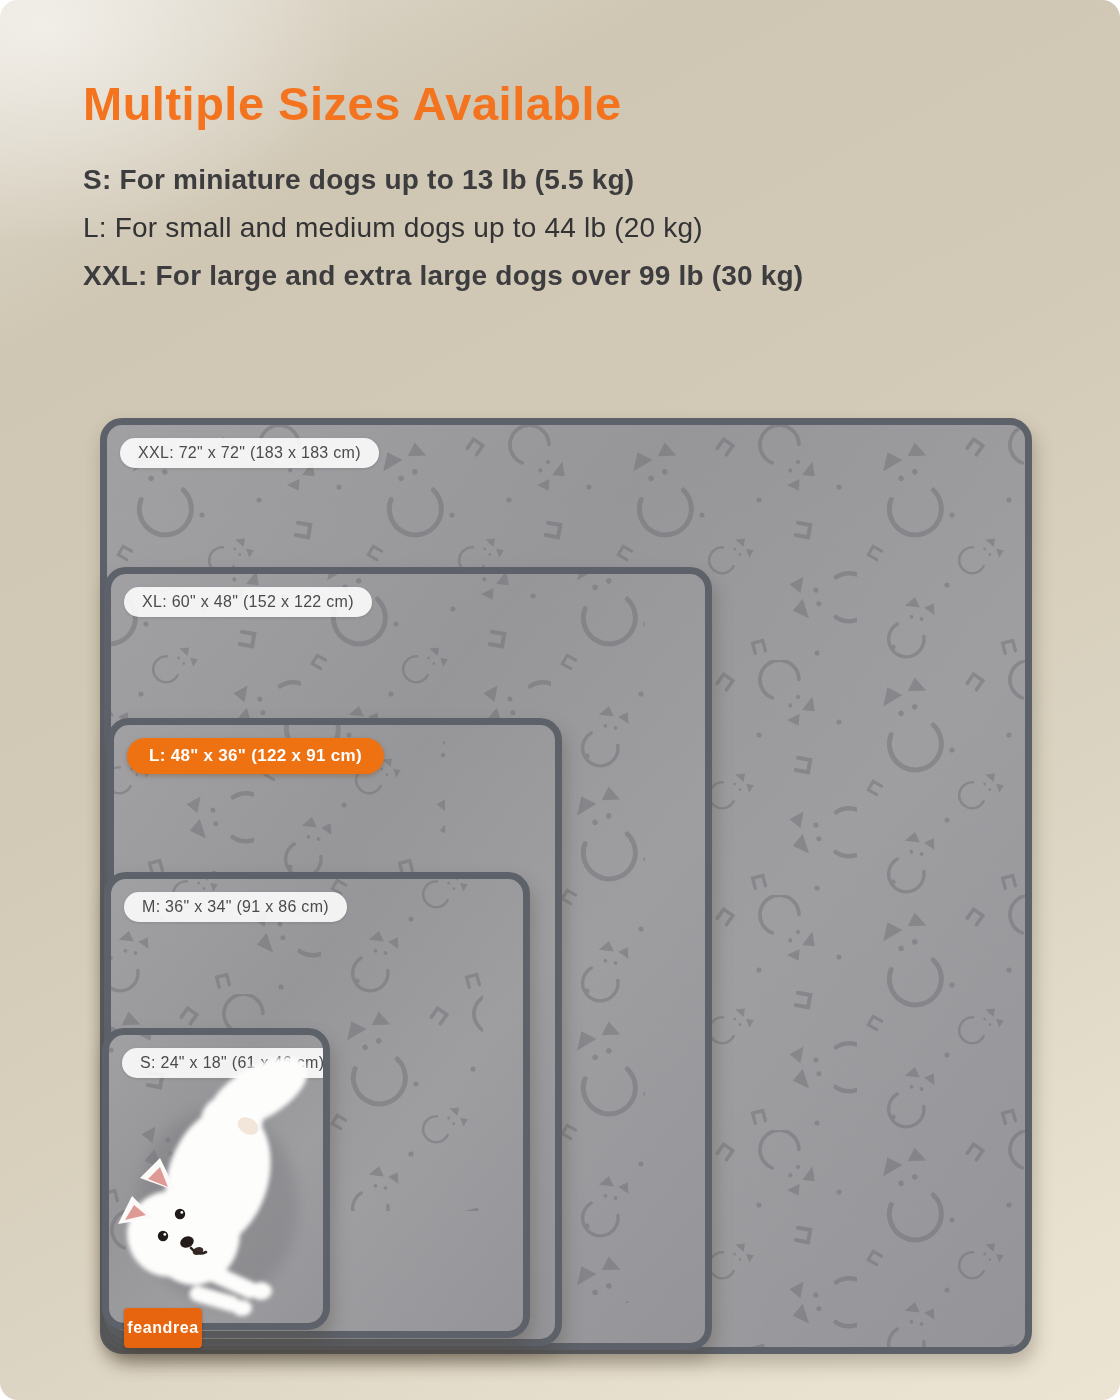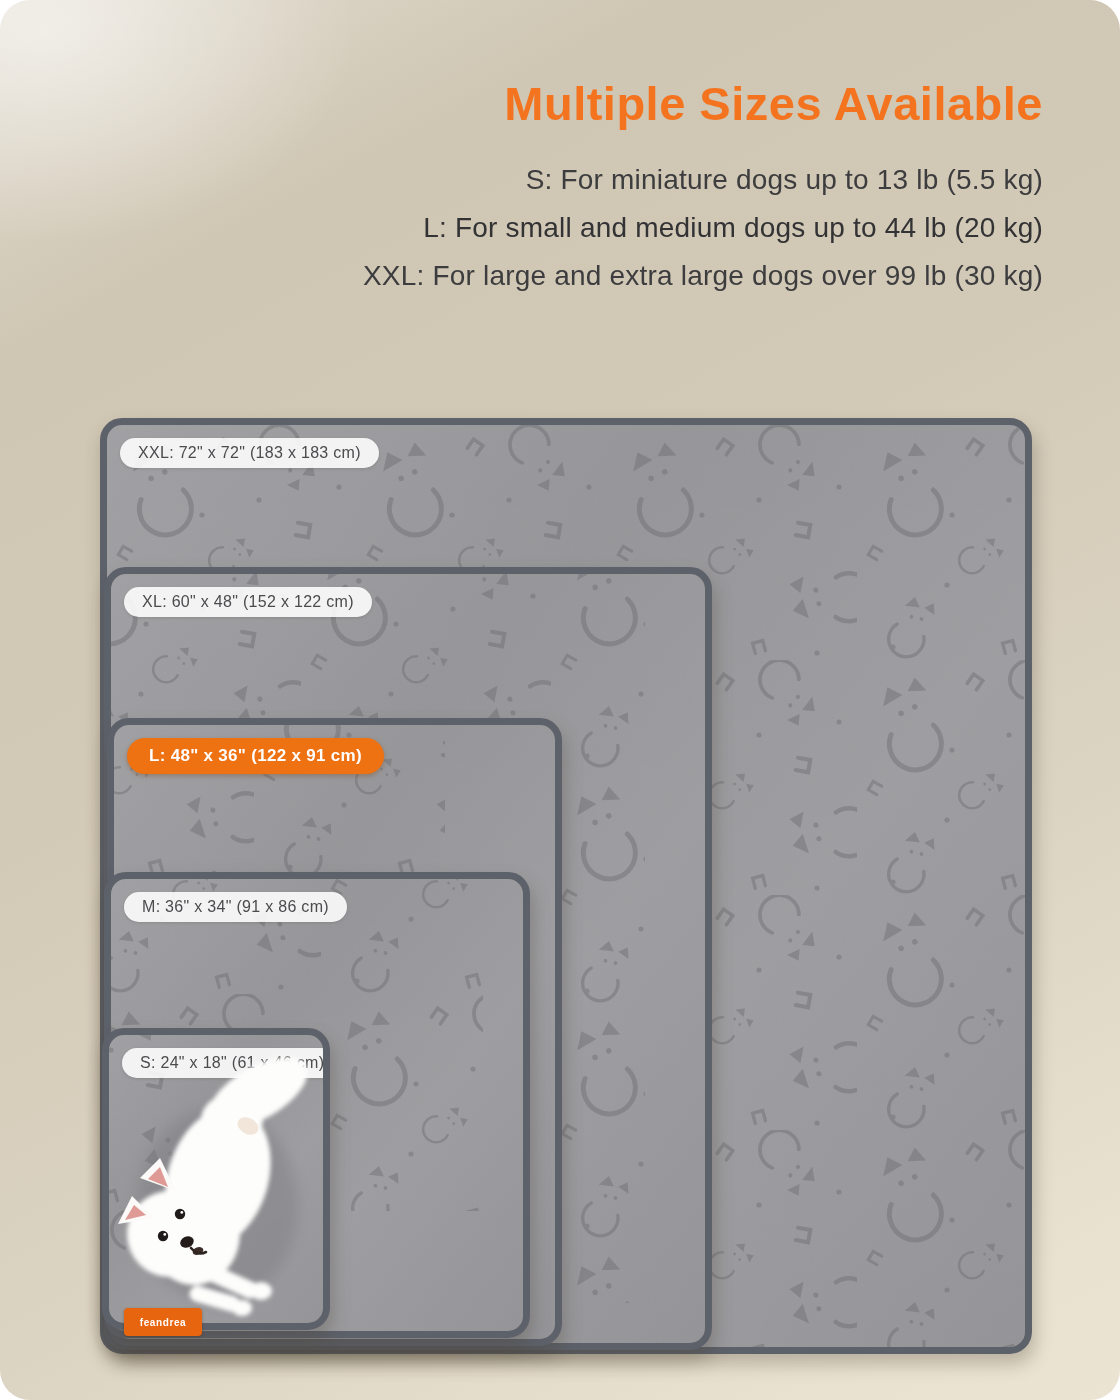--- a/index.html
+++ b/index.html
@@ -1,34 +1,33 @@
 <!DOCTYPE html>
 <html><head>
 <meta charset="utf-8">
 <style>
   html,body{margin:0;padding:0;background:#ffffff;}
   body{
     width:1120px;height:1400px;position:relative;overflow:hidden;
     font-family:"Liberation Sans","DejaVu Sans",sans-serif;
   }
   .card{
-    position:absolute;inset:0;border-radius:30px;
+    position:absolute;inset:0;border-radius:18px;
     background:
       radial-gradient(520px 360px at 4% 2%, rgba(255,255,255,.55), rgba(255,255,255,0) 60%),
       linear-gradient(152deg,#e3ddd1 0%,#cfc6b3 18%,#d2c9b6 42%,#dcd4c2 68%,#eae2d1 92%,#ece4d3 100%);
-    text-align: right;
   }
   .header{position:absolute;left:83px;top:78px;width:960px;}
   .title{
     margin:0 0 26px 0;font-size:47px;font-weight:700;letter-spacing:.5px;
     color:#f4731e;line-height:1.1;
   }
   .size-line{
     margin:0;height:48px;line-height:48px;font-size:28px;color:#3d3d3f;
-    font-weight:400;letter-spacing:.2px;white-space:nowrap;
+    font-weight:700;letter-spacing:.2px;white-space:nowrap;
   }
   .size-line.bold{font-weight:400;color:#333335;}
   .pad-stack{position:absolute;inset:0;}
   .pad{
     position:absolute;box-sizing:border-box;
     border:7px solid #5d616a;border-radius:22px;
     background:linear-gradient(128deg,#a3a3a6 0%,#98989b 35%,#a0a0a3 65%,#96969a 100%);
     box-shadow:3px 10px 18px rgba(74,64,46,.30);
     overflow:hidden;
   }
@@ -40,23 +39,23 @@
     padding:6px 18px;border-radius:999px;white-space:nowrap;
     box-shadow:0 1px 3px rgba(60,55,45,.18);
   }
   .pill--highlight{
     background:#ee7112;color:#ffffff;font-weight:700;
     padding:8px 22px;font-size:17px;
     box-shadow:0 2px 5px rgba(120,60,10,.35);
   }
   .dog{position:absolute;left:106px;top:1048px;width:215px;height:285px;overflow:visible;z-index:6;}
   .brand-tag{
-    position:absolute;left:124px;top:1308px;width:78px;height:28px;z-index:7;
+    position:absolute;left:124px;top:1308px;width:78px;height:40px;z-index:7;
     background:#e8650f;border-radius:4px;color:#ffffff;
-    font-size:10px;font-weight:700;letter-spacing:.6px;
+    font-size:16px;font-weight:700;letter-spacing:.6px;
     display:flex;align-items:center;justify-content:center;
     box-shadow:0 1px 3px rgba(60,40,20,.4);
   }
 </style>
 </head>
 <body>
 
 <svg width="0" height="0" style="position:absolute" aria-hidden="true">
   <defs>
     <g id="mot-face" fill="none" stroke="#6f6f74" stroke-width="5" stroke-linecap="round" stroke-linejoin="round">

